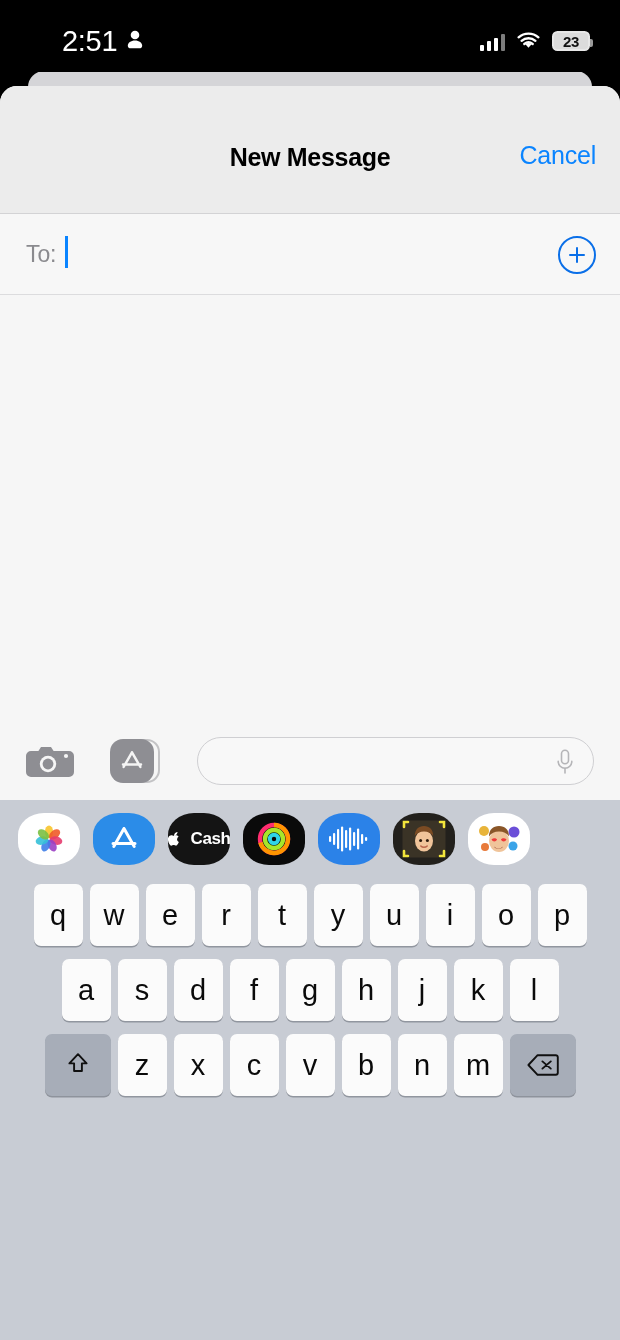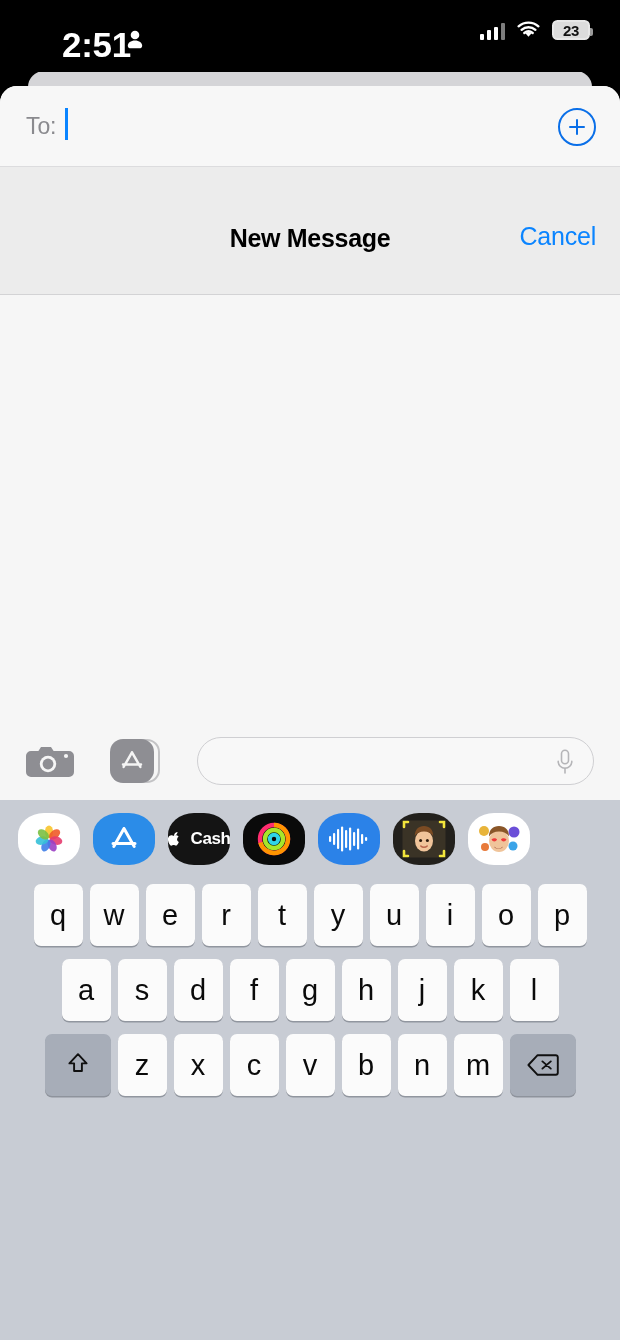--- a/index.html
+++ b/index.html
@@ -19,30 +19,30 @@
   
   #status-bar {
     position: absolute; top: 0; left: 0;
     width: 620px; height: 72px;
     background: #000;
     color: #fff;
     z-index: 60;
   }
   #status-time {
     position: absolute; left: 62px; top: 25px;
-    font-size: 35px; font-weight: 700;
+    font-size: 29px; font-weight: 400;
     letter-spacing: -0.3px;
     color: #fff;
   }
   #status-person {
     position: absolute; left: 126px; top: 30px;
     width: 18px; height: 19px;
   }
   #status-right {
-    position: absolute; right: 30px; top: 20px;
+    position: absolute; right: 30px; top: 31px;
     display: flex; align-items: flex-end; gap: 11px;
   }
   .sig-bars { display: flex; align-items: flex-end; gap: 2.5px; height: 17px; }
   .sig-bars i { display: block; width: 4.5px; background: #fff; border-radius: 1px; }
   .sig-bars i:nth-child(1) { height: 6px; }
   .sig-bars i:nth-child(2) { height: 10px; }
   .sig-bars i:nth-child(3) { height: 13.5px; }
   .sig-bars i:nth-child(4) { height: 17px; background: #7d7d7d; }
   .batt {
     position: relative;
@@ -282,29 +282,29 @@
       <span class="batt">
         <span>23</span>
       </span>
     </div>
   </div>
 
   <div id="sheet-behind"></div>
 
   <div id="sheet">
 
+    <div id="nav-bar">
+      <div id="nav-title">New Message</div>
+      <div id="cancel-button">Cancel</div>
+    </div>
+
     <div id="to-row">
       <span id="to-label">To:</span>
       <span id="to-caret"></span>
       <div id="add-contact-button"></div>
-    </div>
-
-    <div id="nav-bar">
-      <div id="nav-title">New Message</div>
-      <div id="cancel-button">Cancel</div>
     </div>
 
     <div id="conversation-body"></div>
 
     <div id="input-bar">
       <svg id="camera-button" viewBox="0 0 52 34">
         <path d="M17 3h10l2.6 4H45a5 5 0 0 1 5 5v16a5 5 0 0 1-5 5H7a5 5 0 0 1-5-5V12a5 5 0 0 1 5-5h7.4z" fill="#8e8e93"></path>
         <circle cx="24" cy="20" r="8.2" fill="#f6f6f6"></circle>
         <circle cx="24" cy="20" r="5.4" fill="#8e8e93"></circle>
         <circle cx="42" cy="12" r="2.1" fill="#f6f6f6"></circle>

